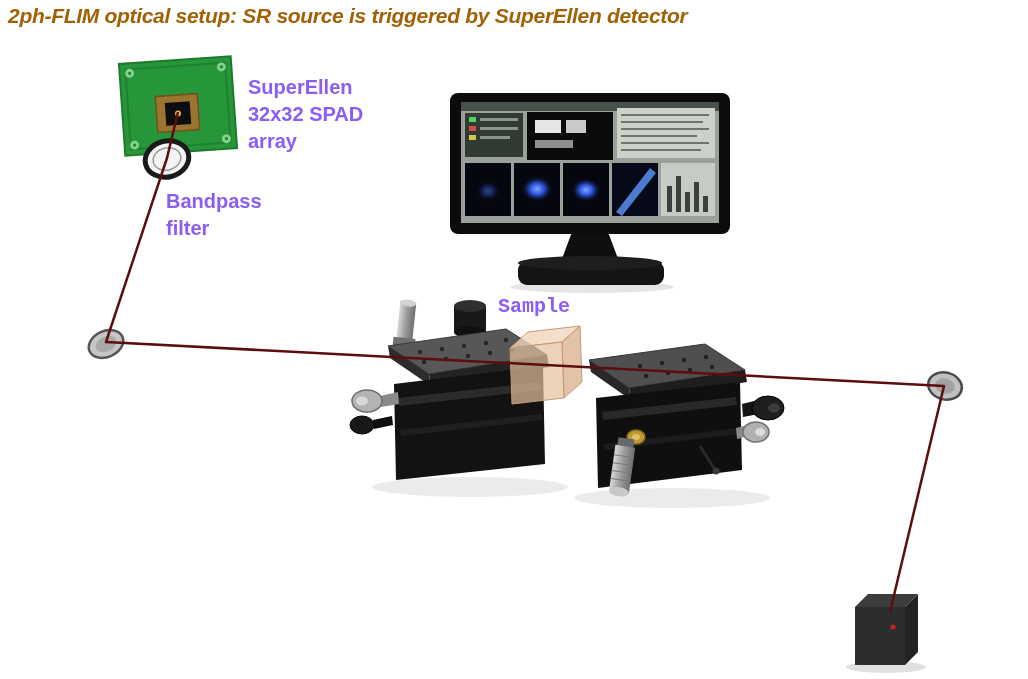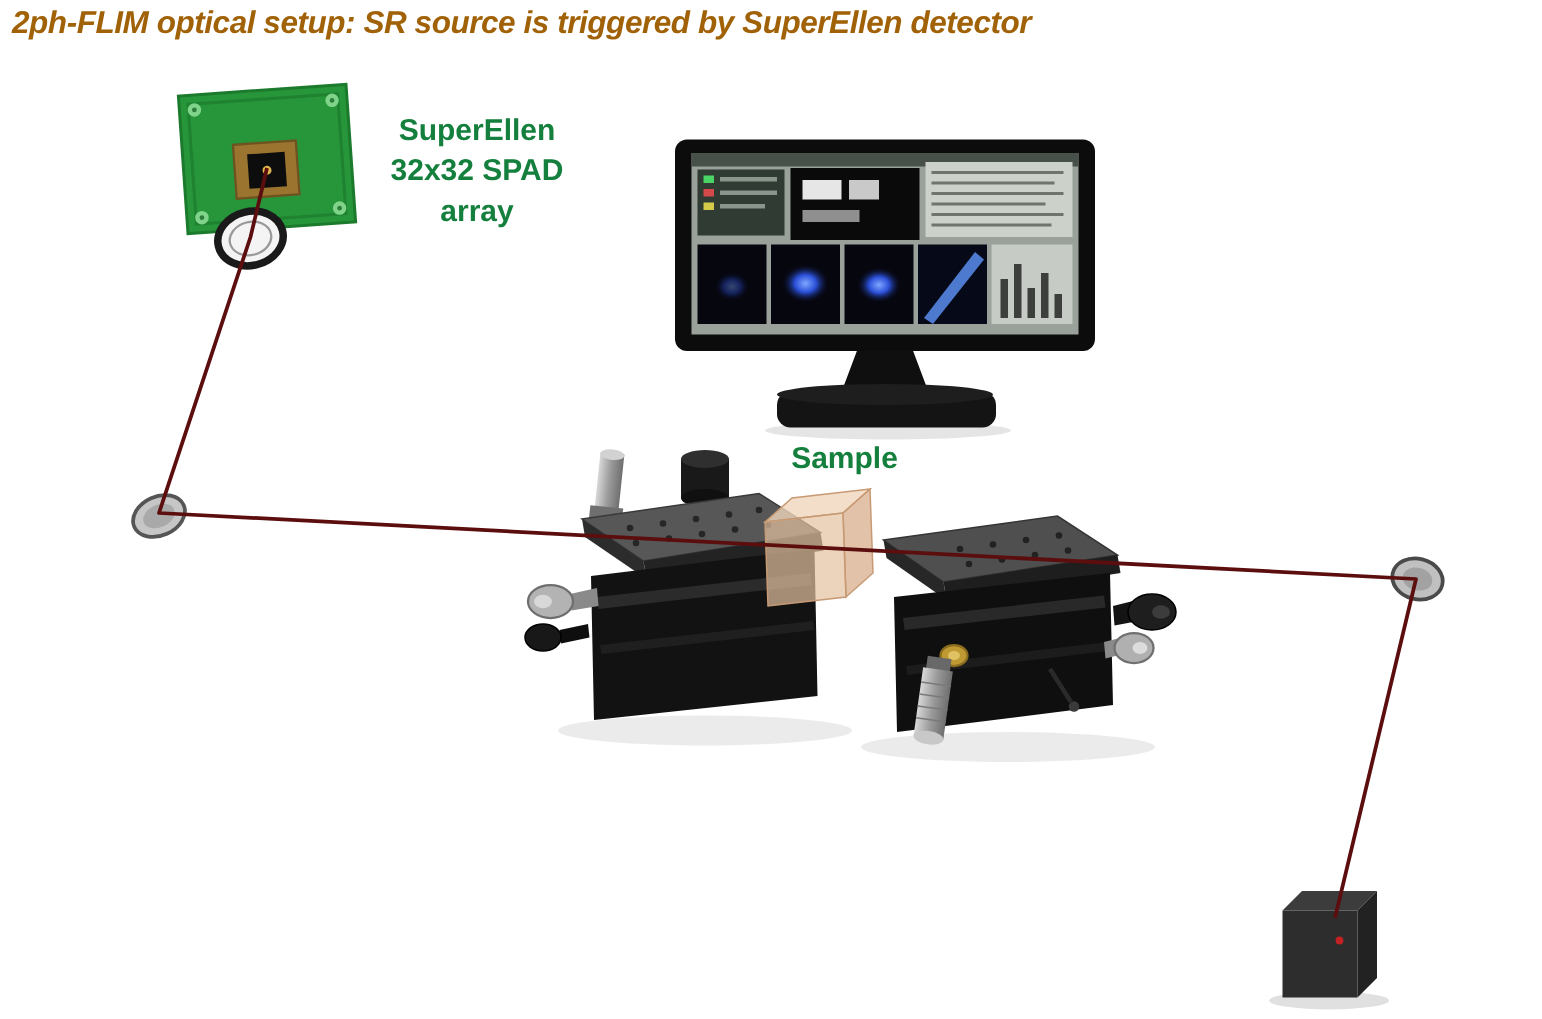--- a/index.html
+++ b/index.html
@@ -10,26 +10,26 @@
     background:#ffffff; overflow:hidden;
   }
   .scene-svg { position:absolute; left:0; top:0; }
   .title {
     position:absolute; left:8px; top:4px; width:1016px;
     font-size:21px; font-weight:bold; font-style:italic;
     color:#a16207; letter-spacing:-0.3px; white-space:nowrap;
   }
   .lbl {
     position:absolute; font-weight:bold; font-size:20px;
-    color:#15803d; text-align:center; white-space:pre-line;
+    color:#8b5cf6; text-align:left; white-space:pre-line;
     line-height:27px;
   }
   .lbl-detector   { left:248px; top:74px;  width:140px; }
   .lbl-bandpass   { left:166px; top:188px; width:104px; }
-  .lbl-sample     { left:516px; top:293px; width:94px;  }
+  .lbl-sample     { left:498px; top:293px; width:94px;font-family:Liberation Mono, monospace;  }
   .lbl-microscope { left:398px; top:492px; width:238px; white-space:nowrap; }
   .lbl-srsource   { left:740px; top:602px; width:108px; white-space:nowrap; }
 </style>
 </head>
 <body>
 
 <div class="canvas">
 
   <svg class="scene-svg" width="1028" height="679" viewBox="0 0 1028 679">
     <defs>
@@ -236,15 +236,17 @@
     </g>
 
     <path d="M178 112 L167 158 L106 342 L944 386 L890 612" fill="none" stroke="#5c0e0e" stroke-width="2.5" stroke-linejoin="round"></path>
   </svg>
 
   <div class="title">2ph-FLIM optical setup: SR source is triggered by SuperEllen detector</div>
 
   <div class="lbl lbl-detector">SuperEllen
 32x32 SPAD
 array</div>
+  <div class="lbl lbl-bandpass">Bandpass
+filter</div>
   <div class="lbl lbl-sample">Sample</div>
 
 </div>
 
 </body></html>

